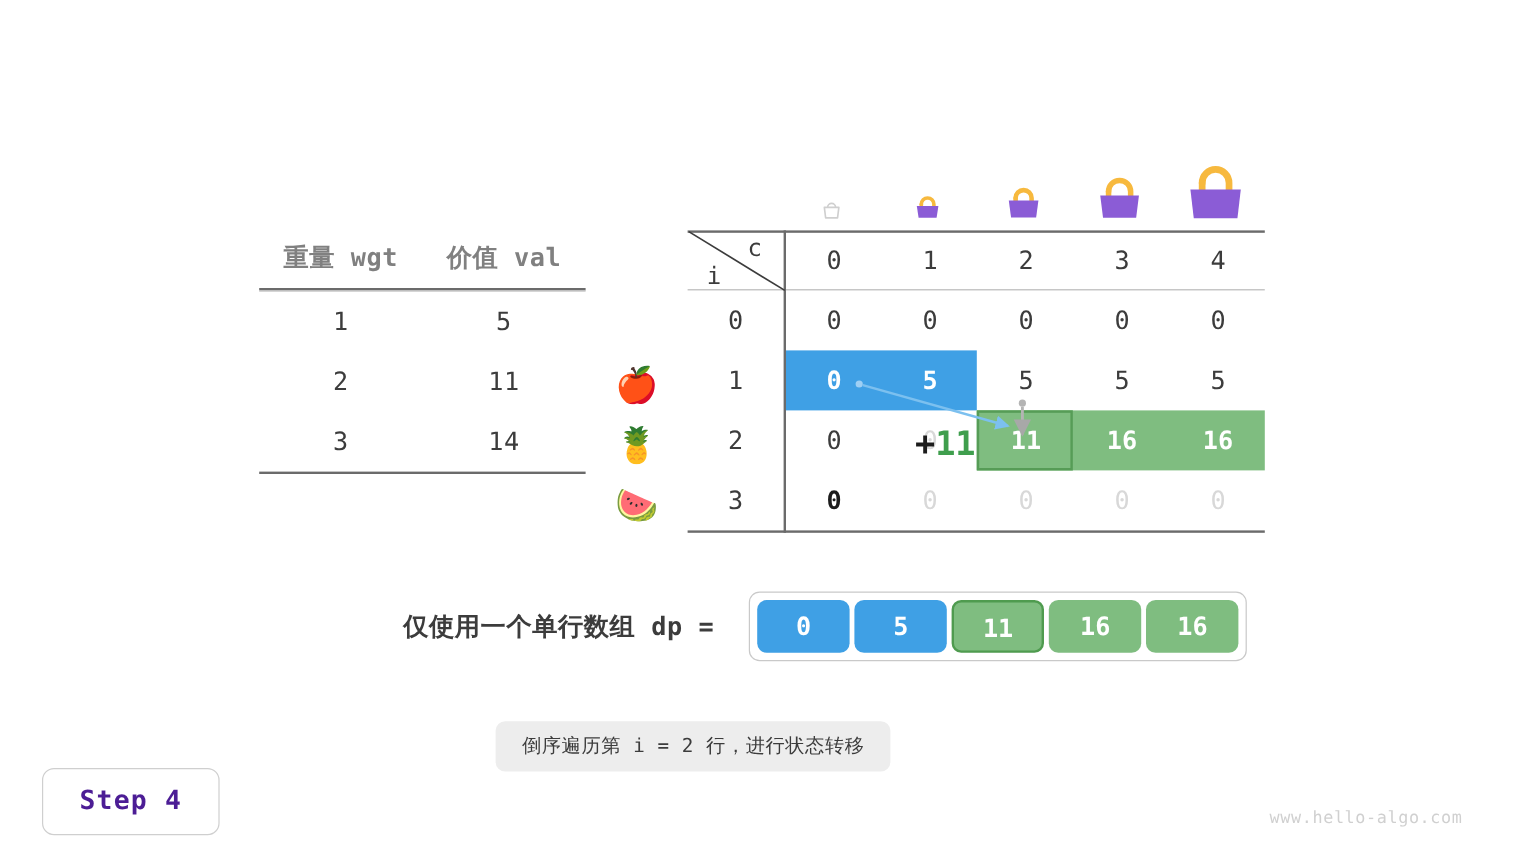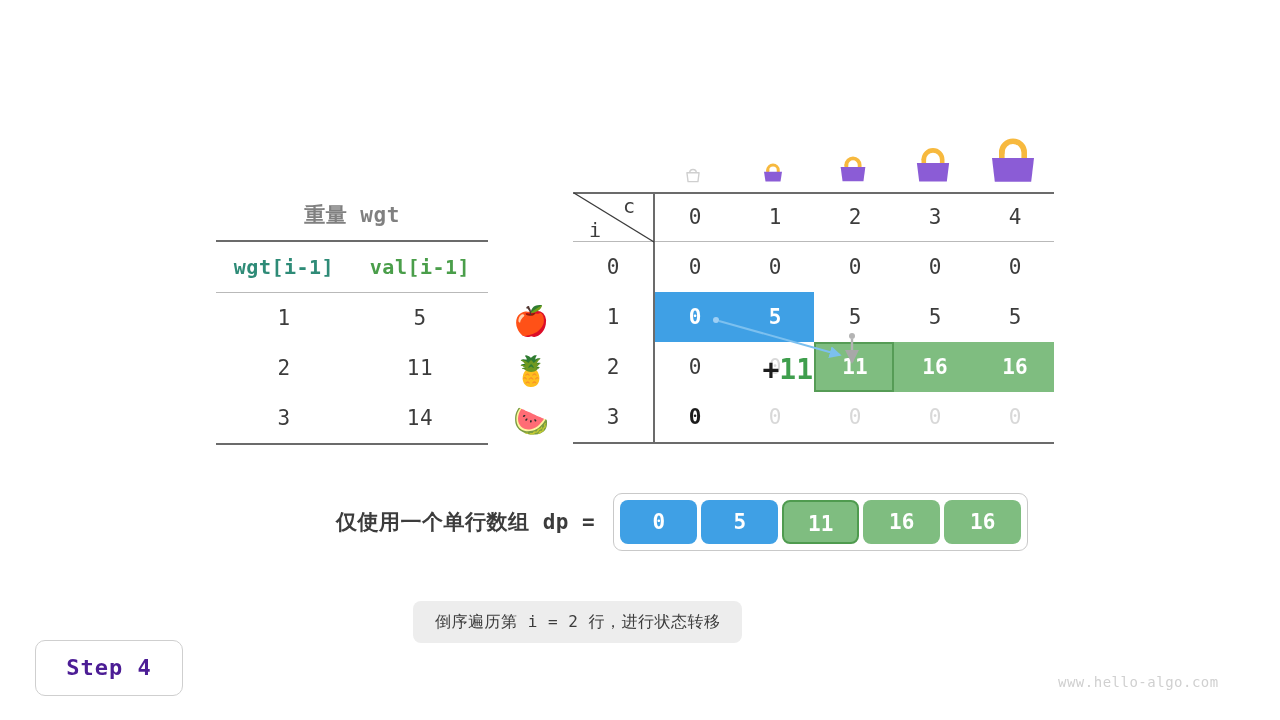--- a/index.html
+++ b/index.html
@@ -169,21 +169,21 @@
     left: 336px;
     top: 494px;
     height: 56px;
     display: flex;
     align-items: center;
   }
   #dp-array-label {
     font-size: 21px;
     font-weight: bold;
     color: #3c3c3c;
-    margin-right: 18px;
+    margin-right: 29px;
     letter-spacing: 0.5px;
   }
   #dp-array-box {
     border: 1px solid #c9c9c9;
     border-radius: 9px;
     padding: 6px;
     display: flex;
     gap: 4px;
     background: #ffffff;
   }
@@ -248,26 +248,23 @@
   #arrow-layer { position:absolute; left:0; top:0; width:1280px; height:720px; z-index:5; pointer-events:none; }
 </style>
 </head>
 <body>
 
 <div class="stage">
 
   <div id="wv-table">
     <div class="wv-row wv-head">
       <div class="wv-cell">重量 wgt</div>
+      <div class="wv-cell">价值 val</div>
     </div>
     <div class="hr-strong"></div>
-    <div class="wv-row wv-sub">
-      <div class="wv-cell teal">wgt[i-1]</div>
-      <div class="wv-cell green">val[i-1]</div>
-    </div>
     <div class="hr-light"></div>
     <div class="wv-row wv-body">
       <div class="wv-cell">1</div>
       <div class="wv-cell">5</div>
     </div>
     <div class="wv-row wv-body">
       <div class="wv-cell">2</div>
       <div class="wv-cell">11</div>
     </div>
     <div class="wv-row wv-body">

